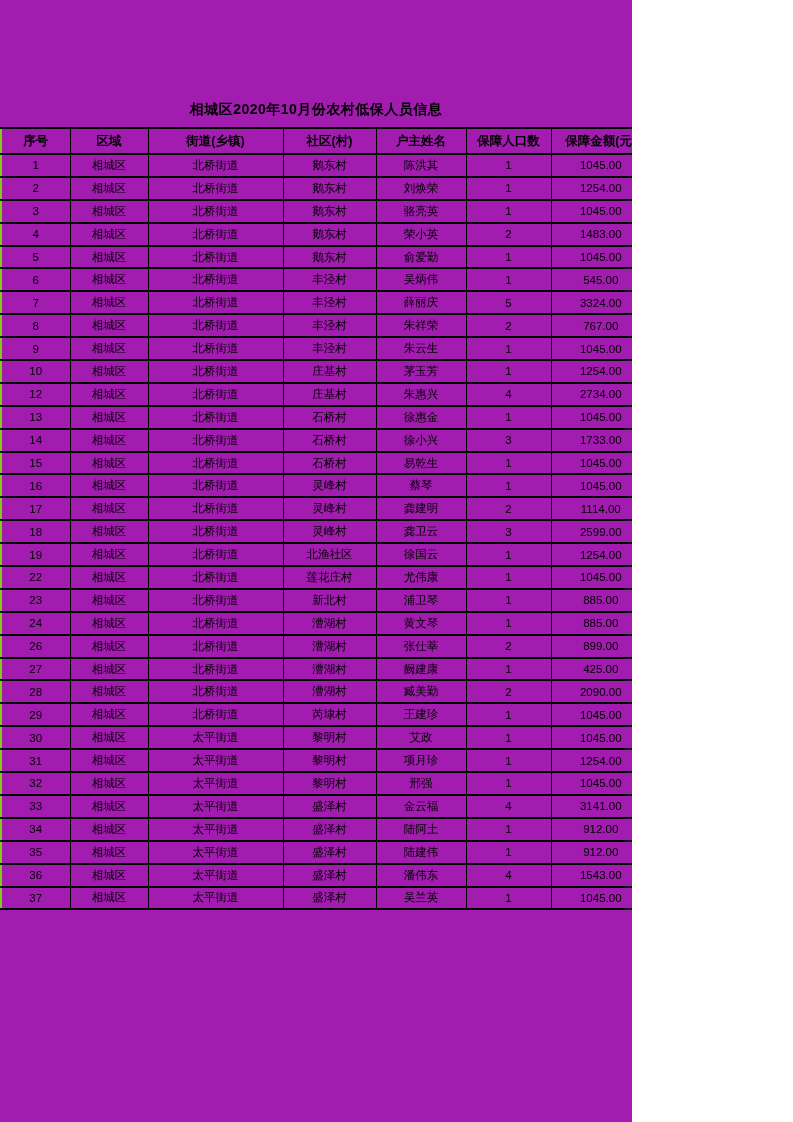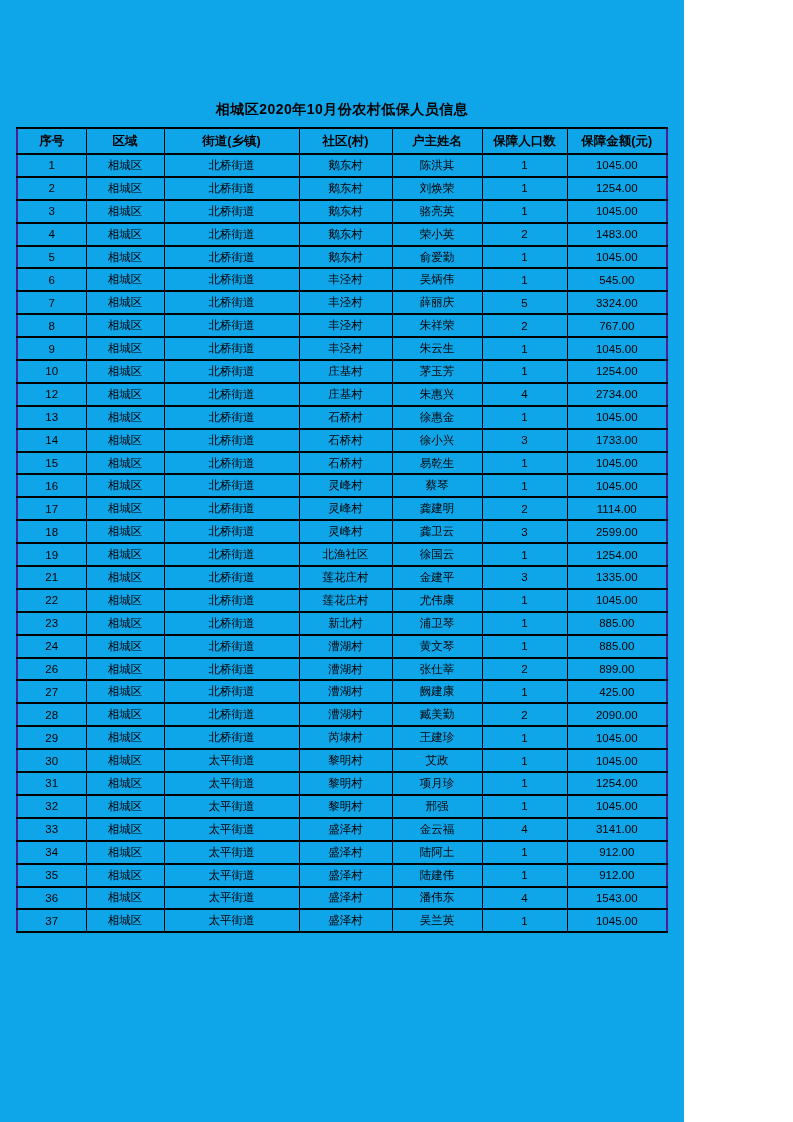--- a/index.html
+++ b/index.html
@@ -1,42 +1,42 @@
 <!DOCTYPE html>
 <html><head>
 <meta charset="utf-8">
 <style>
   html, body {
     margin: 0;
     padding: 0;
     background: #ffffff;
   }
   .page {
-    width: 684px;
+    width: 632px;
     height: 1122px;
-    background: #0ea5e9;
+    background: #a21caf;
     font-family: "Liberation Sans", "DejaVu Sans", sans-serif;
     color: #000000;
     overflow: hidden;
     box-sizing: border-box;
   }
   .doc-title {
     padding-top: 101px;
     text-align: center;
     font-size: 14px;
     font-weight: bold;
     letter-spacing: 0.5px;
     margin-bottom: 8px;
   }
   table.info-table {
     width: 650px;
     margin: 0 auto;
     border-collapse: collapse;
     table-layout: fixed;
-    border: 2px solid #4c1d95;
+    border: 2px solid #84cc16;
   }
   table.info-table th,
   table.info-table td {
     border-left: 1px solid #000;
     border-right: 1px solid #000;
     border-top: 2px solid #000;
     border-bottom: 2px solid #000;
     text-align: center;
     vertical-align: middle;
     padding: 0 2px;
@@ -239,29 +239,20 @@
         <tr>
           <td>19</td>
           <td>相城区</td>
           <td>北桥街道</td>
           <td>北渔社区</td>
           <td>徐国云</td>
           <td>1</td>
           <td>1254.00</td>
         </tr>
         <tr>
-          <td>21</td>
-          <td>相城区</td>
-          <td>北桥街道</td>
-          <td>莲花庄村</td>
-          <td>金建平</td>
-          <td>3</td>
-          <td>1335.00</td>
-        </tr>
-        <tr>
           <td>22</td>
           <td>相城区</td>
           <td>北桥街道</td>
           <td>莲花庄村</td>
           <td>尤伟康</td>
           <td>1</td>
           <td>1045.00</td>
         </tr>
         <tr>
           <td>23</td>

